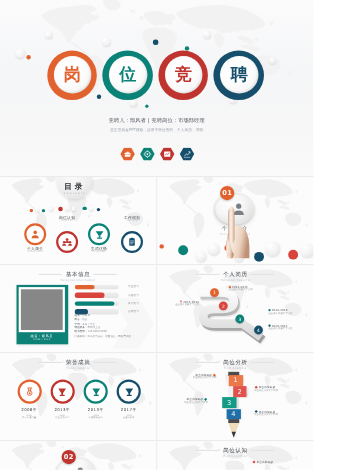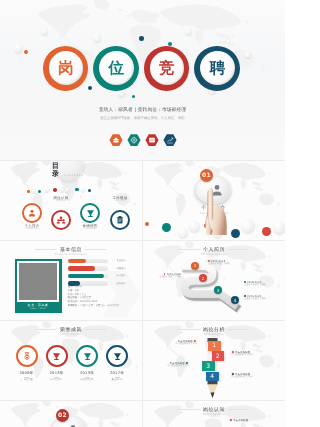--- a/index.html
+++ b/index.html
@@ -41,22 +41,22 @@
   .sttl .cn{font-size:5px;color:#3d434a;letter-spacing:.5px;font-family:"DejaVu Sans",sans-serif;line-height:6px;}
   .sttl .en{font-size:2.6px;color:#bfc2c6;letter-spacing:.25px;line-height:3.4px;margin-top:.5px;font-family:"DejaVu Sans",sans-serif;}
   .rule{position:absolute;height:1px;background:#e2e2e2;top:8px;}
   .cring{position:absolute;border-radius:50%;box-sizing:border-box;background:#fff;
          display:flex;align-items:center;justify-content:center;}
   .lbl{position:absolute;text-align:center;font-family:"DejaVu Sans",sans-serif;}
   .lbl .a{font-size:3.5px;color:#4a5056;line-height:4.2px;letter-spacing:.2px;}
   .lbl .b{font-size:2.1px;color:#c2c5c9;line-height:2.8px;letter-spacing:.15px;}
   .bigcircle{position:absolute;border-radius:50%;
      background:radial-gradient(circle at 42% 30%,#fbfbfb 0%,#f0f0f0 50%,#dcdcdc 100%);
-     box-shadow:0 1px 3px rgba(0,0,0,.12);display:flex;flex-direction:row;
-     align-items:flex-end;justify-content:flex-end;padding-bottom:3.5px;box-sizing:border-box;}
+     box-shadow:0 1px 3px rgba(0,0,0,.12);display:flex;flex-direction:column;
+     align-items:center;justify-content:flex-end;padding-bottom:3.5px;box-sizing:border-box;}
   .bc-cn{font-size:7px;color:#2f343a;letter-spacing:2.6px;font-family:"DejaVu Sans",sans-serif;font-weight:600;line-height:8px;}
   .bc-en{font-size:2px;color:#a2a6aa;letter-spacing:1.1px;font-family:"DejaVu Sans",sans-serif;line-height:3px;margin-top:1px;}
   .btn3d{position:absolute;border-radius:50%;
      background:radial-gradient(ellipse at 38% 26%,#ffffff 0%,#f6f6f6 42%,#e2e2e2 78%,#d2d2d2 100%);
      box-shadow:0 2px 5px rgba(0,0,0,.16), 0 0 0 2.5px #f2f2f2;display:flex;align-items:center;justify-content:center;}
   .badge01{position:absolute;border-radius:50%;
      display:flex;align-items:center;justify-content:center;box-shadow:0 1px 2px rgba(0,0,0,.18);}
   .badge01 span{color:#fff;font-size:6px;font-weight:700;
      font-family:"DejaVu Sans",sans-serif;letter-spacing:.3px;}
   .hand{position:absolute;}

